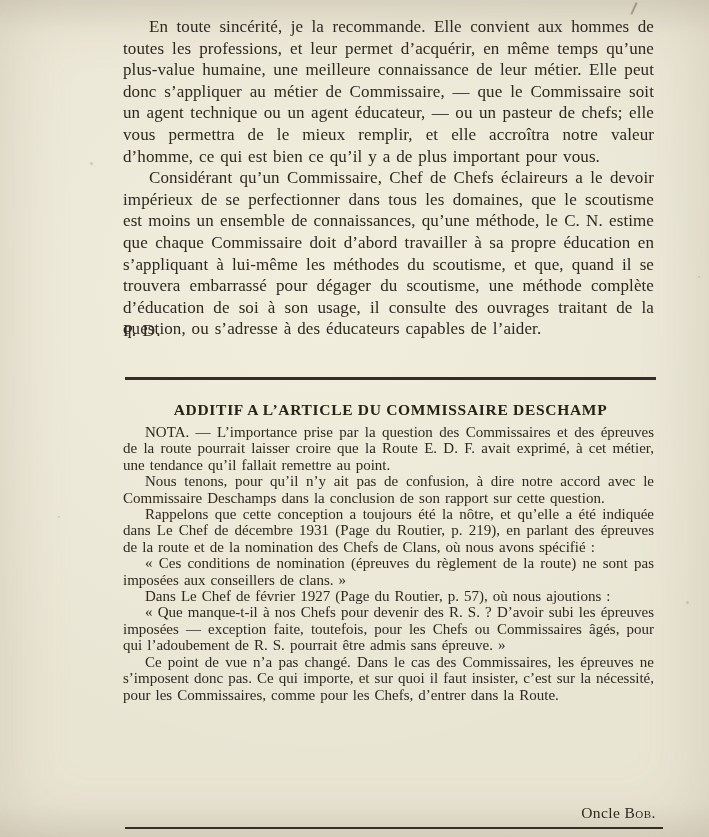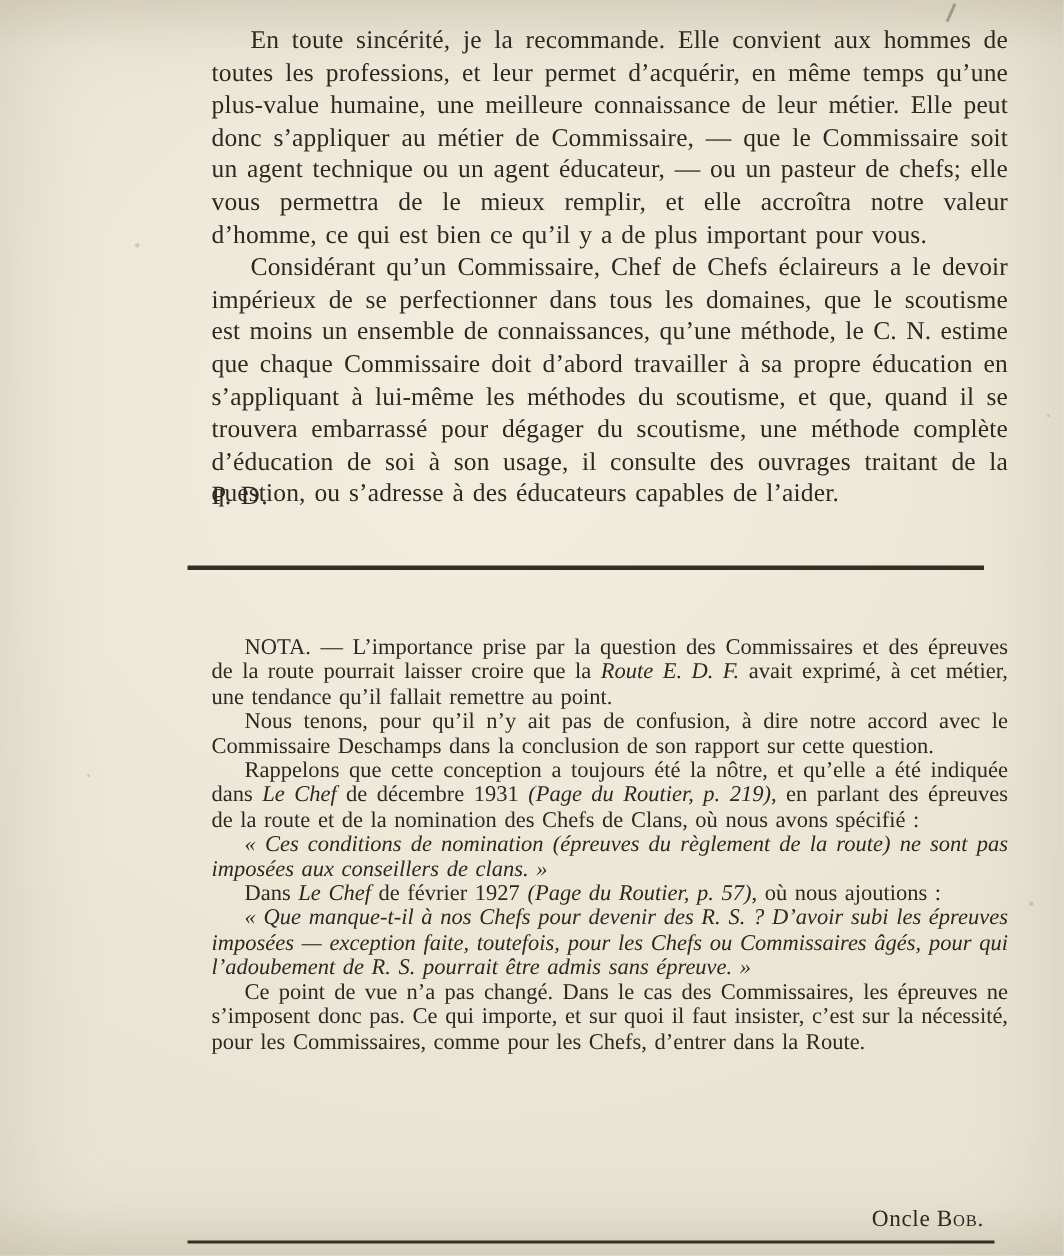--- a/index.html
+++ b/index.html
@@ -13,21 +13,21 @@
     width: 709px; height: 837px;
     background:
       radial-gradient(120% 95% at 45% 35%, rgba(255,252,238,0.40) 0%, rgba(255,252,238,0) 60%),
       linear-gradient(180deg, #ddd8c5 0%, #e9e5d3 4%, #e9e5d3 96%, #ded9c6 100%);
     background-color: #e9e5d3;
     box-shadow: inset 0 0 70px rgba(118,106,78,0.20);
     color: #2e2821;
   }
   .textblock {
     position: absolute;
-    left: 141px; width: 531px;
+    left: 123px; width: 531px;
     text-align: justify;
     -webkit-hyphens: auto; hyphens: auto;
   }
   .sec1 { top: 16px; }
   .sec1 p {
     margin: 0;
     font-size: 17px;
     line-height: 21.6px;
     text-indent: 26px;
     word-spacing: 1.5px;
@@ -62,21 +62,21 @@
     word-spacing: 1.3px;
   }
   .sig2 {
     position: absolute;
     top: 804px; left: 125px; width: 531px;
     text-align: right;
     padding-right: 24px;
     font-size: 15.5px;
     letter-spacing: 0.4px;
   }
-  .it { font-style: italic; }
+  .it { }
   .sc { font-variant: small-caps; letter-spacing: 0.5px; }
   .paper-mark {
     position: absolute;
     top: 2px; left: 633px;
     width: 2px; height: 13px;
     background: rgba(92,82,60,0.45);
     transform: rotate(24deg);
   }
   .speck { position: absolute; width: 3px; height: 3px; border-radius: 50%; background: rgba(104,94,70,0.22); }
   .speck.s1 { left: 90px;  top: 162px; }
@@ -98,20 +98,21 @@
   <section class="textblock sec1">
     <div>
         <p><span>En toute sincérité, je la recommande. Elle convient aux hommes de toutes les professions, et leur permet d’acquérir, en même temps qu’une plus-value humaine, une meilleure connaissance de leur métier. Elle peut donc s’appliquer au métier de Commissaire, — que le Commissaire soit un agent technique ou un agent éducateur, — ou un pasteur de chefs; elle vous permettra de le mieux remplir, et elle accroîtra notre valeur d’homme, ce qui est bien ce qu’il y a de plus important pour vous.</span></p>
         <p><span>Considérant qu’un Commissaire, Chef de Chefs éclaireurs a le devoir impérieux de se perfectionner dans tous les domaines, que le scoutisme est moins un ensemble de connaissances, qu’une méthode, le C. N. estime que chaque Commissaire doit d’abord travailler à sa propre éducation en s’appliquant à lui-même les méthodes du scoutisme, et que, quand il se trouvera embarrassé pour dégager du scoutisme, une méthode complète d’éducation de soi à son usage, il consulte des ouvrages traitant de la question, ou s’adresse à des éducateurs capables de l’aider.</span></p>
       </div>
     <div class="sig1">P. D.</div>
   </section>
 
   <hr class="rule rule1">
 
+  <h2 class="heading">ADDITIF A L’ARTICLE DU COMMISSAIRE DESCHAMP</h2>
 
   <section class="textblock sec2">
     <div>
         <p><span>NOTA. — L’importance prise par la question des Commissaires et des épreuves de la route pourrait laisser croire que la </span><span class="it">Route E. D. F.</span><span> avait exprimé, à cet métier, une tendance qu’il fallait remettre au point.</span></p>
         <p><span>Nous tenons, pour qu’il n’y ait pas de confusion, à dire notre accord avec le Commissaire Deschamps dans la conclusion de son rapport sur cette question.</span></p>
         <p><span>Rappelons que cette conception a toujours été la nôtre, et qu’elle a été indiquée dans </span><span class="it">Le Chef</span><span> de décembre 1931 </span><span class="it">(Page du Routier, p. 219)</span><span>, en parlant des épreuves de la route et de la nomination des Chefs de Clans, où nous avons spécifié :</span></p>
         <p><span class="it">« Ces conditions de nomination (épreuves du règlement de la route) ne sont pas imposées aux conseillers de clans. »</span></p>
         <p><span>Dans </span><span class="it">Le Chef</span><span> de février 1927 </span><span class="it">(Page du Routier, p. 57)</span><span>, où nous ajoutions :</span></p>
         <p><span class="it">« Que manque-t-il à nos Chefs pour devenir des R. S. ? D’avoir subi les épreuves imposées — exception faite, toutefois, pour les Chefs ou Commissaires âgés, pour qui l’adoubement de R. S. pourrait être admis sans épreuve. »</span></p>
         <p><span>Ce point de vue n’a pas changé. Dans le cas des Commissaires, les épreuves ne s’imposent donc pas. Ce qui importe, et sur quoi il faut insister, c’est sur la nécessité, pour les Commissaires, comme pour les Chefs, d’entrer dans la Route.</span></p>

